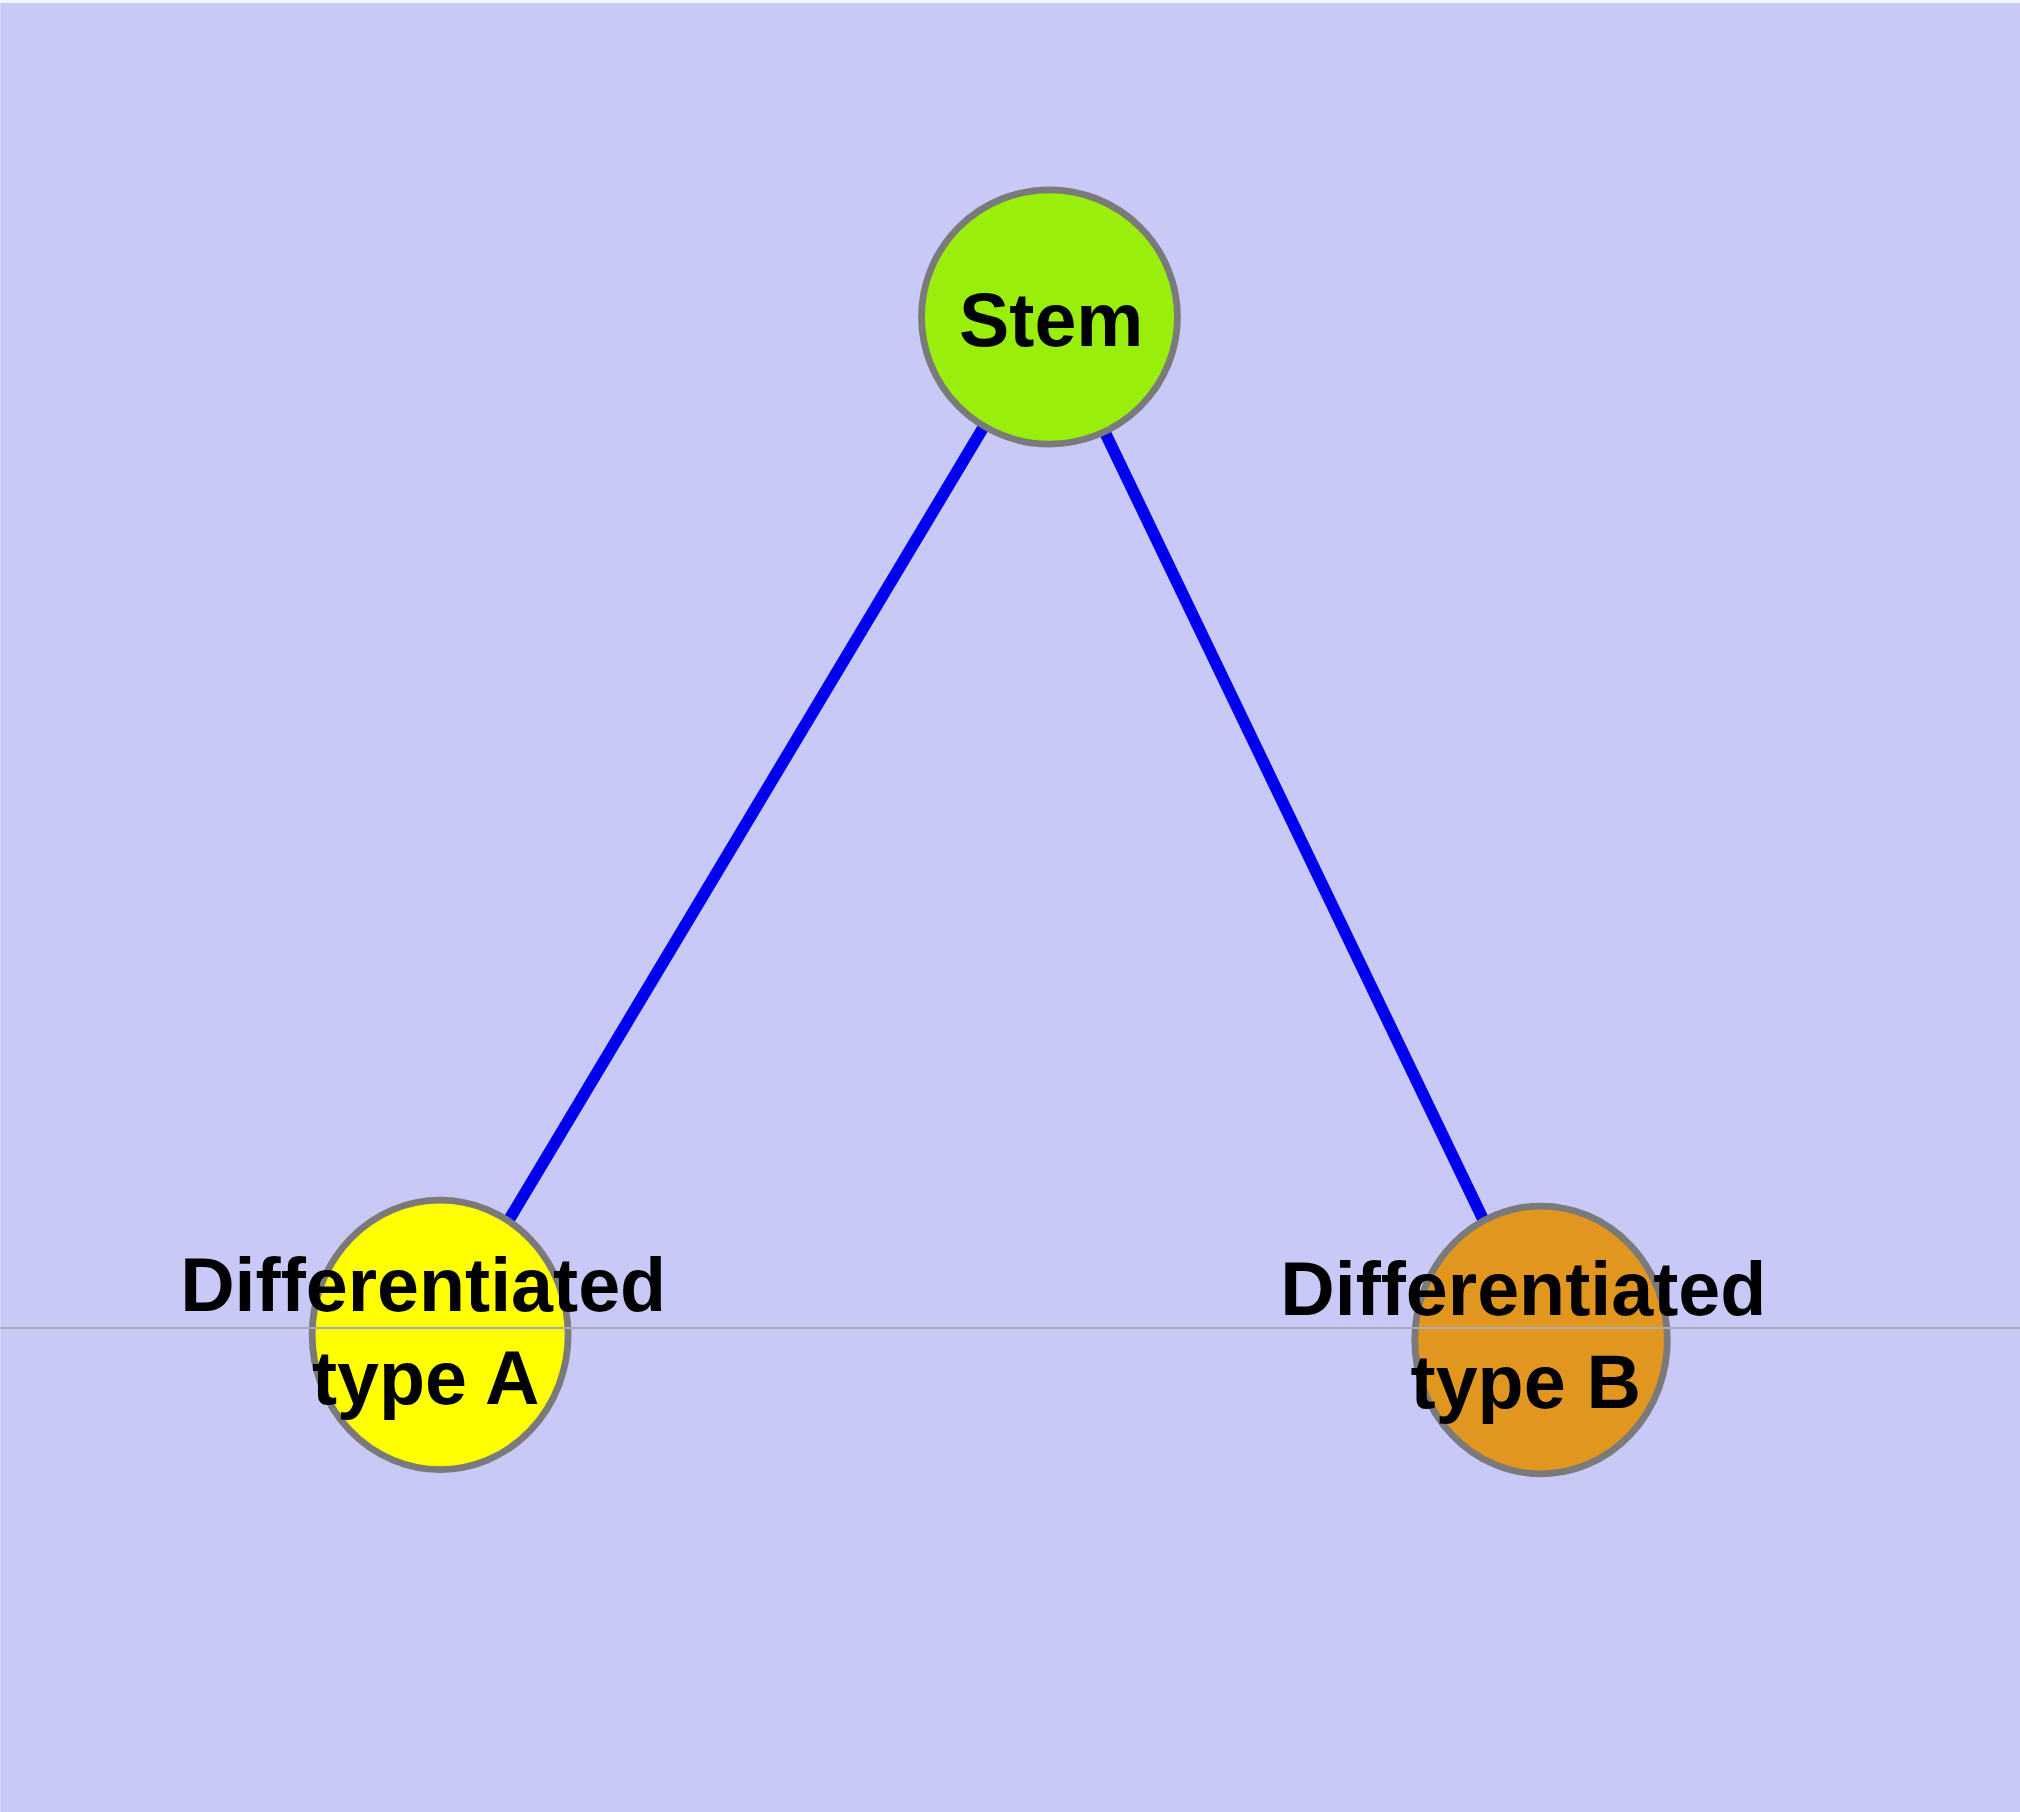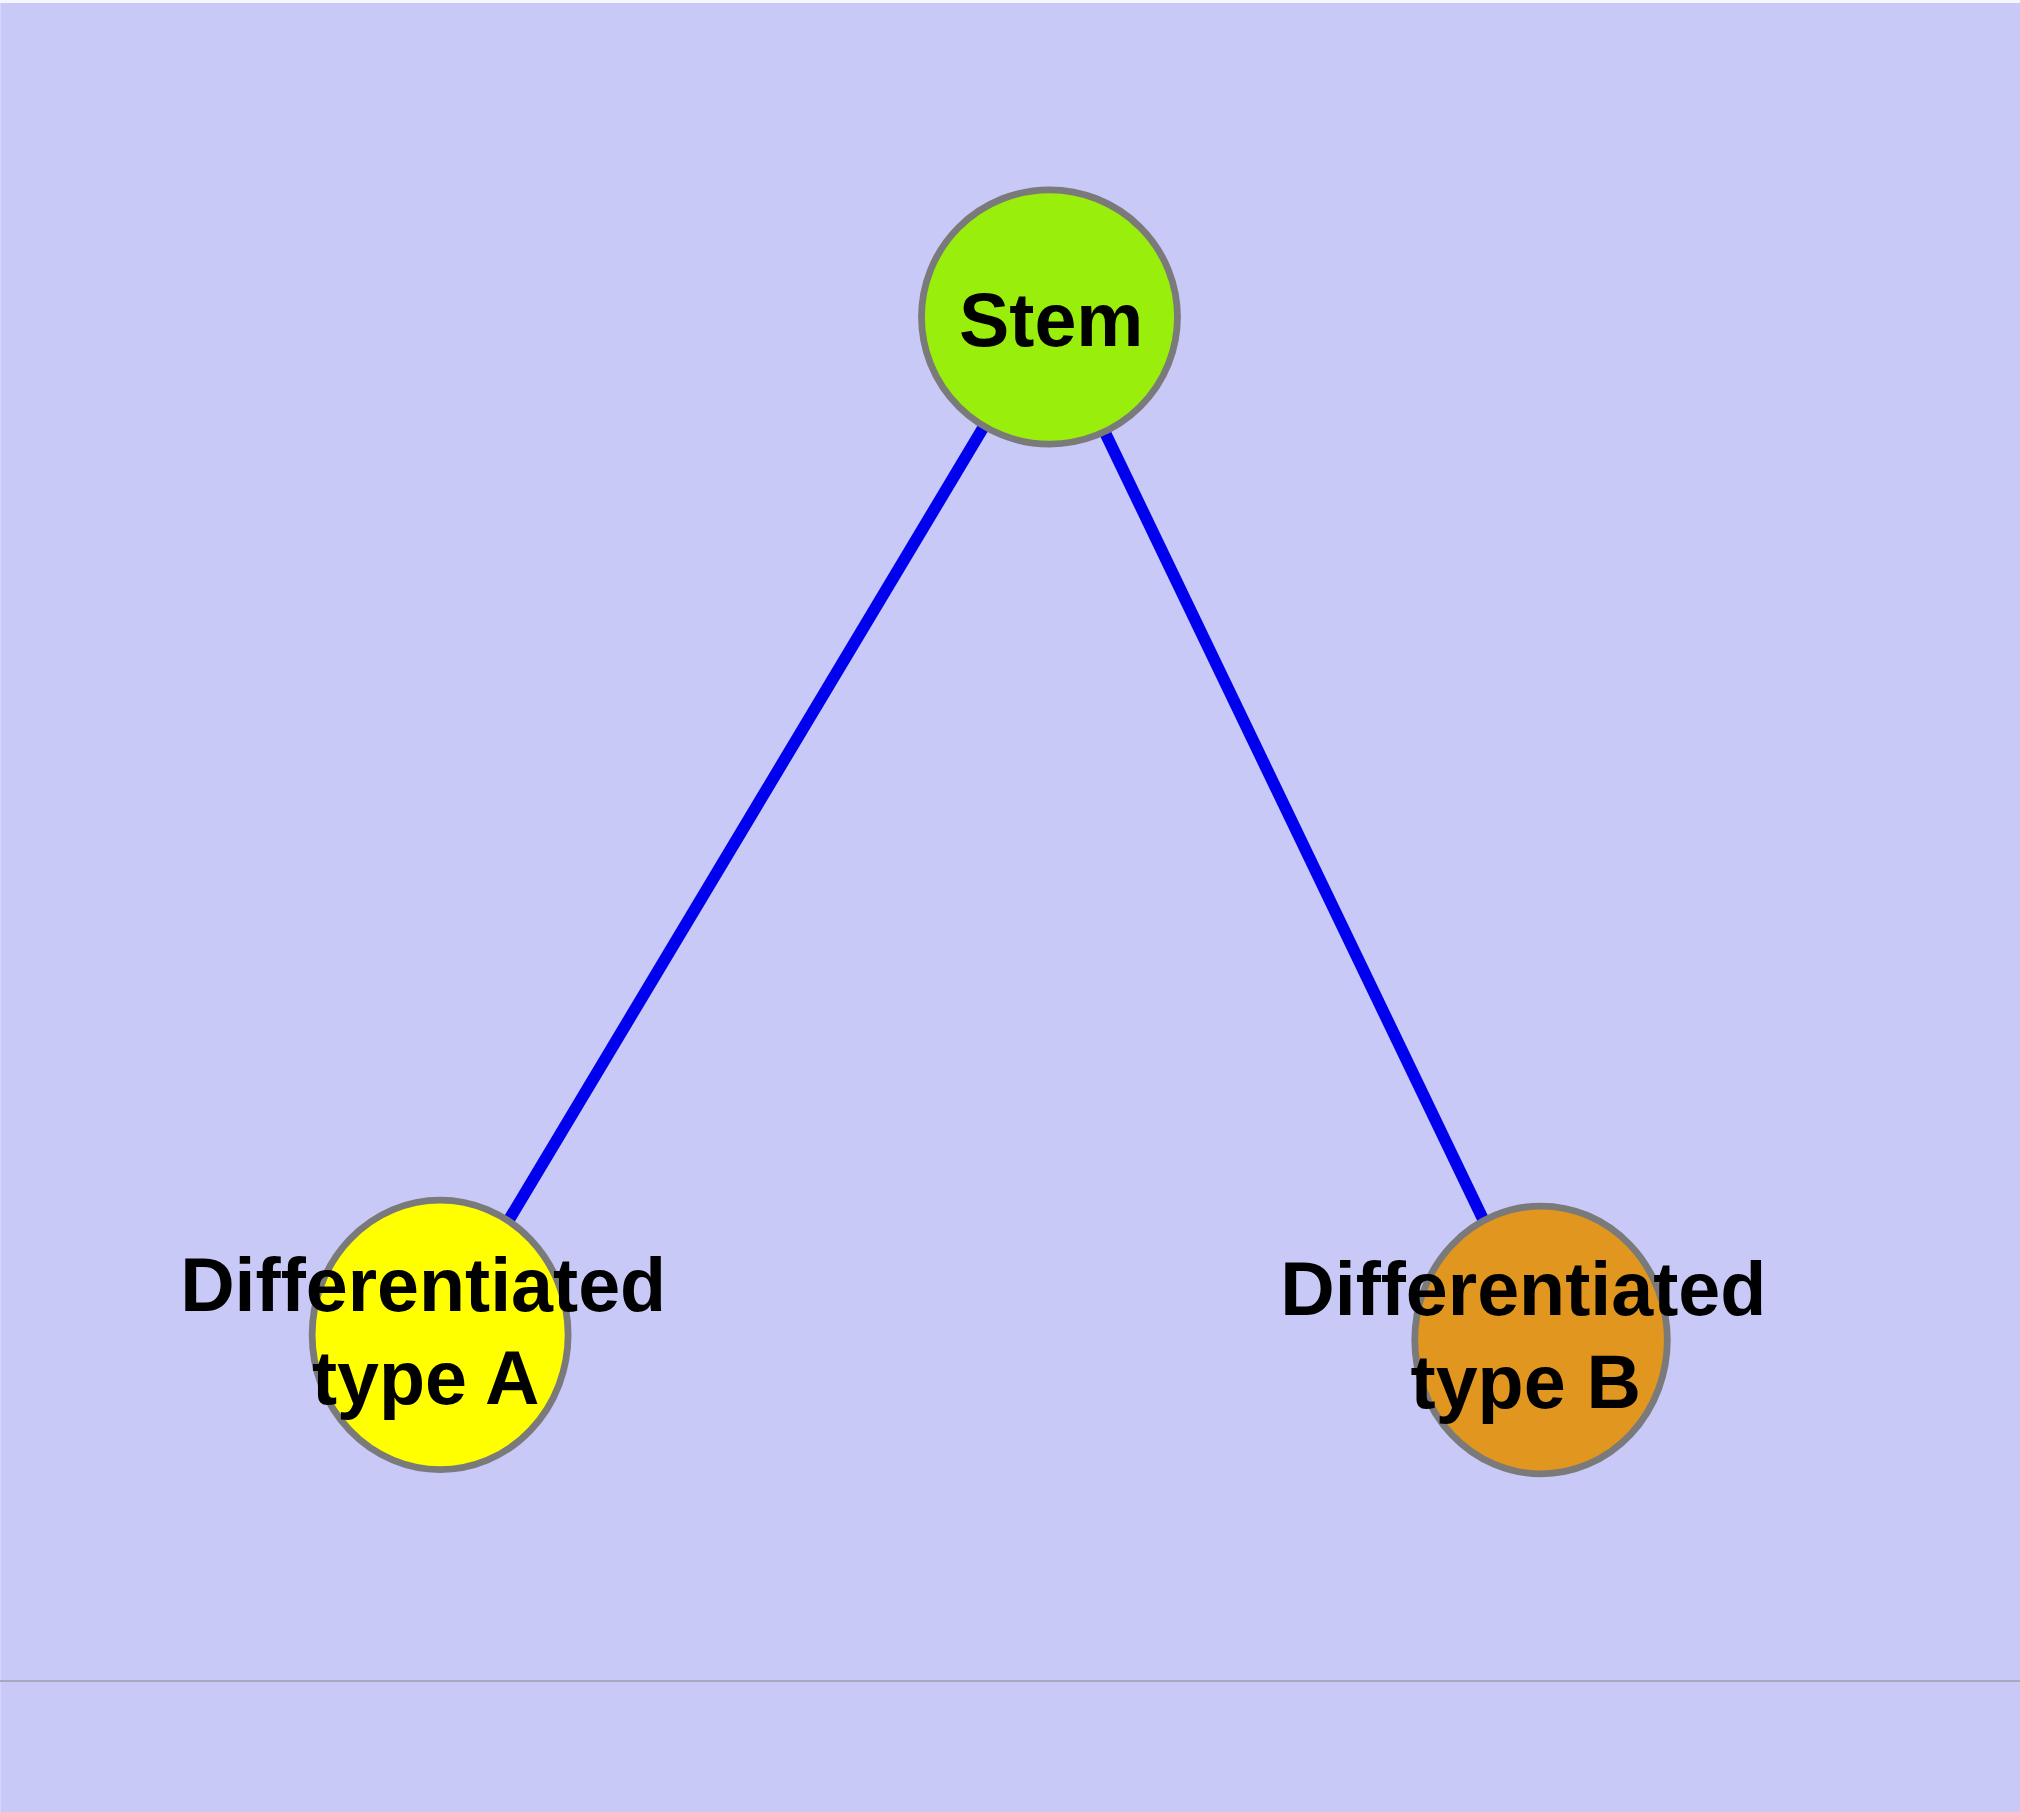--- a/index.html
+++ b/index.html
@@ -6,21 +6,21 @@
     margin: 0;
     padding: 0;
     width: 2021px;
     height: 1812px;
     overflow: hidden;
     font-family: "Liberation Sans", sans-serif;
   }
   .stage {
     position: relative;
     width: 2021px;
-    height: 1682px;
+    height: 1329px;
   }
   .stage svg {
     position: absolute;
     left: 0;
     top: 0;
     display: block;
   }
   
   .top-edge {
     position: absolute;

